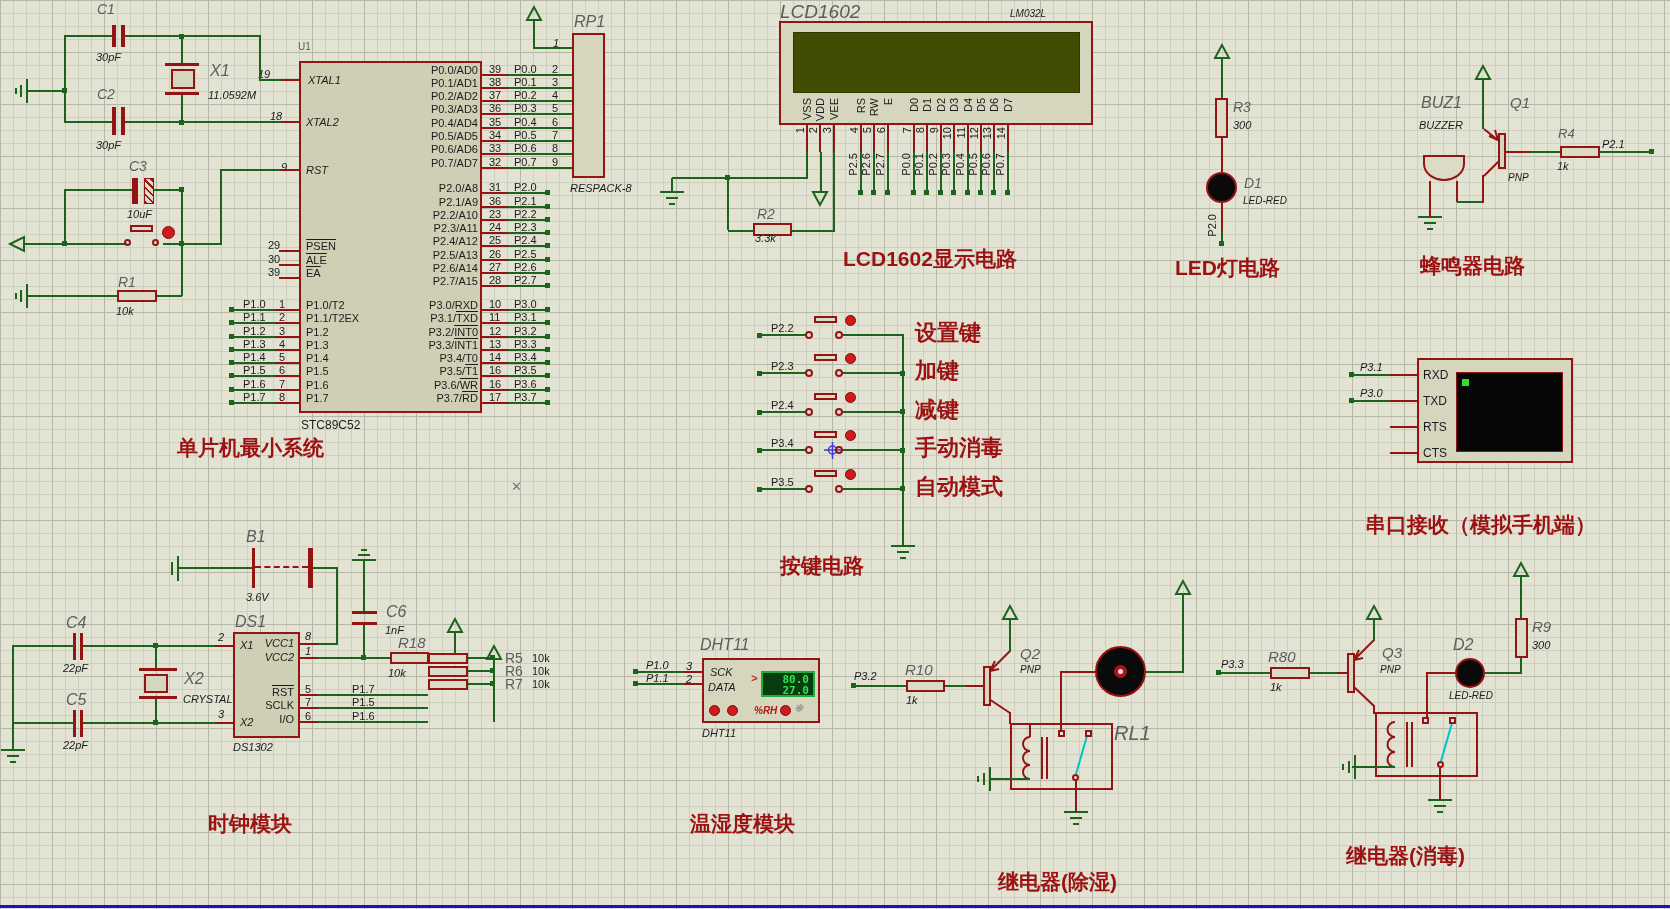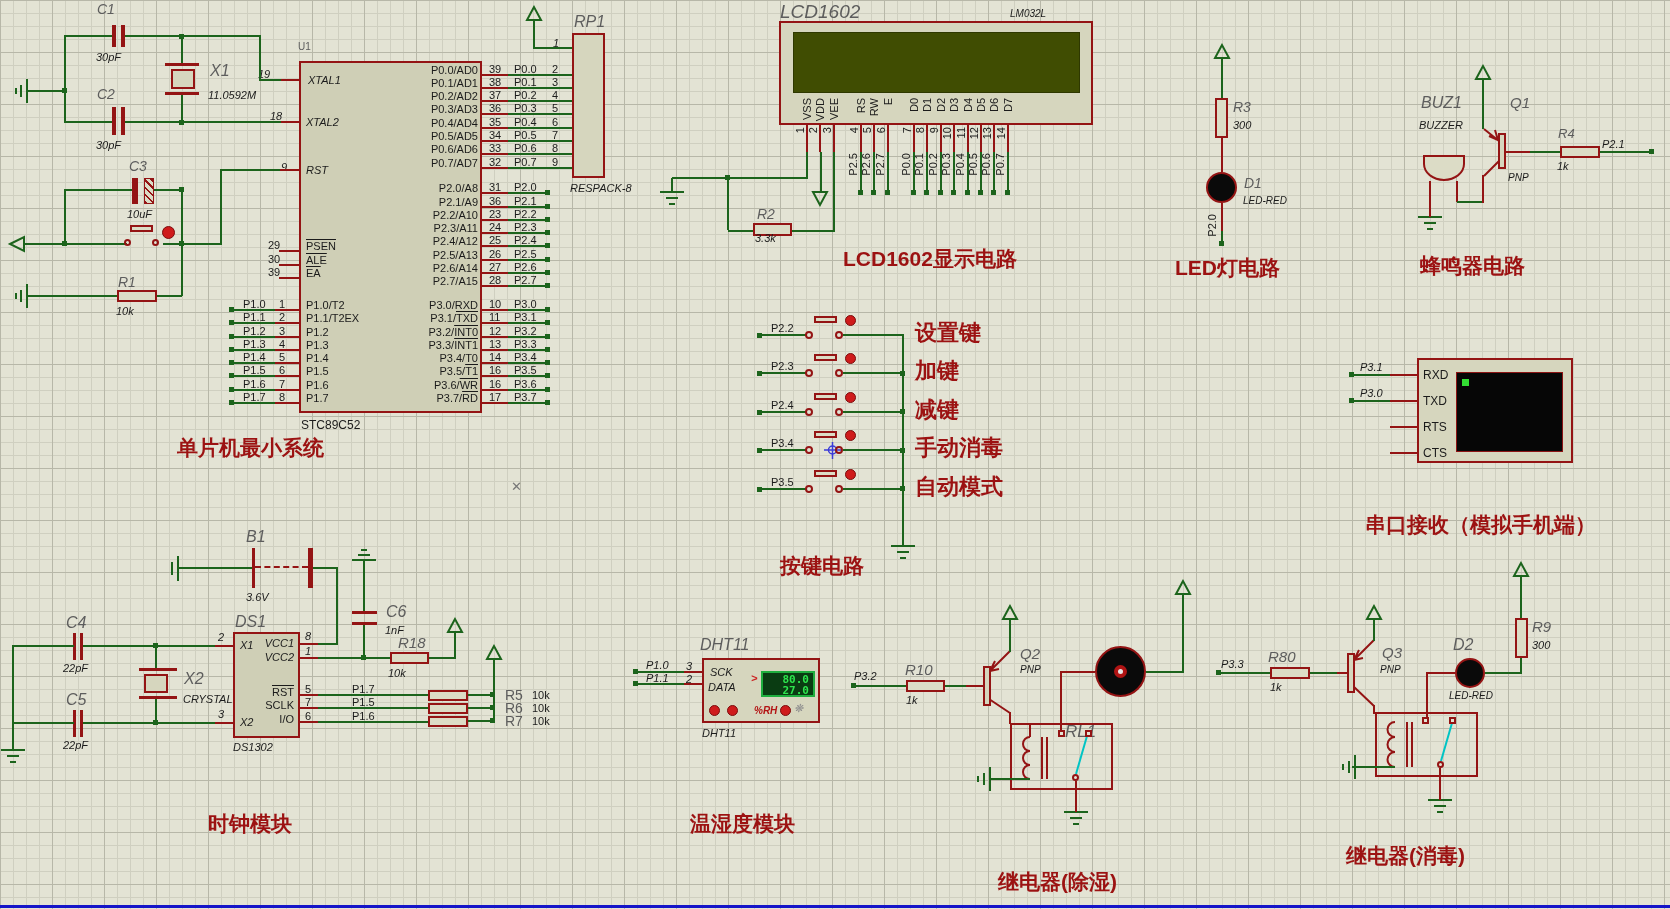--- a/index.html
+++ b/index.html
@@ -913,21 +913,21 @@
 <i class="d" style="left:153px;top:643px"></i>
 <i class="d" style="left:153px;top:720px"></i>
 <i class="w" style="left:155px;top:645px;width:2px;height:25px"></i>
 <i class="w" style="left:155px;top:699px;width:2px;height:25px"></i>
 <i class="r" style="left:139px;top:668px;width:38px;height:3px"></i>
 <i class="r" style="left:139px;top:696px;width:38px;height:3px"></i>
 <div class="beige" style="left:144px;top:674px;width:24px;height:19px"></div>
 <i class="ref" style="left:184px;top:670px;font-size:16px">X2</i>
 <i class="val" style="left:183px;top:693px">CRYSTAL</i>
 
-<div class="abs" style="left:428px;top:690px;width:140px">
+<div class="abs" style="left:428px;top:653px;width:140px">
 
     <div class="pur">
       <i class="bx"></i>
       <i class="gw"></i>
       <i class="dt"></i>
       <span class="rf">R5</span>
       <span class="vl">10k</span>
     </div>
 
     <div class="pur">
@@ -983,21 +983,21 @@
 <i class="ref" style="left:905px;top:661px;font-size:15px">R10</i>
 <i class="val" style="left:906px;top:694px">1k</i>
 <i class="w" style="left:945px;top:685px;width:22px;height:2px"></i>
 <i class="r" style="left:966px;top:685px;width:17px;height:2px"></i>
 <div class="beige" style="left:983px;top:666px;width:8px;height:40px"></div>
 <i class="ref" style="left:1020px;top:645px;font-size:15px">Q2</i>
 <i class="val" style="left:1020px;top:664px;font-size:10px">PNP</i>
 <i class="w" style="left:1009px;top:619px;width:2px;height:33px"></i>
 <i class="r" style="left:1009px;top:712px;width:2px;height:12px"></i>
 <div class="hollow" style="left:1010px;top:723px;width:103px;height:67px"></div>
-<i class="ref" style="left:1065px;top:722px;font-size:17px">RL1</i>
+<i class="ref" style="left:1114px;top:722px;font-size:20px">RL1</i>
 <i class="r" style="left:1041px;top:737px;width:2px;height:42px"></i>
 <i class="r" style="left:1046px;top:737px;width:2px;height:42px"></i>
 <i class="r" style="left:1029px;top:723px;width:2px;height:14px"></i>
 <i class="w" style="left:990px;top:778px;width:40px;height:2px"></i>
 <i class="sqterm" style="left:1058px;top:730px"></i>
 <i class="sqterm" style="left:1085px;top:730px"></i>
 <i class="term" style="left:1072px;top:774px"></i>
 <i class="r" style="left:1075px;top:781px;width:2px;height:31px"></i>
 <i class="r" style="left:1060px;top:671px;width:2px;height:60px"></i>
 <i class="r" style="left:1060px;top:671px;width:35px;height:2px"></i>

